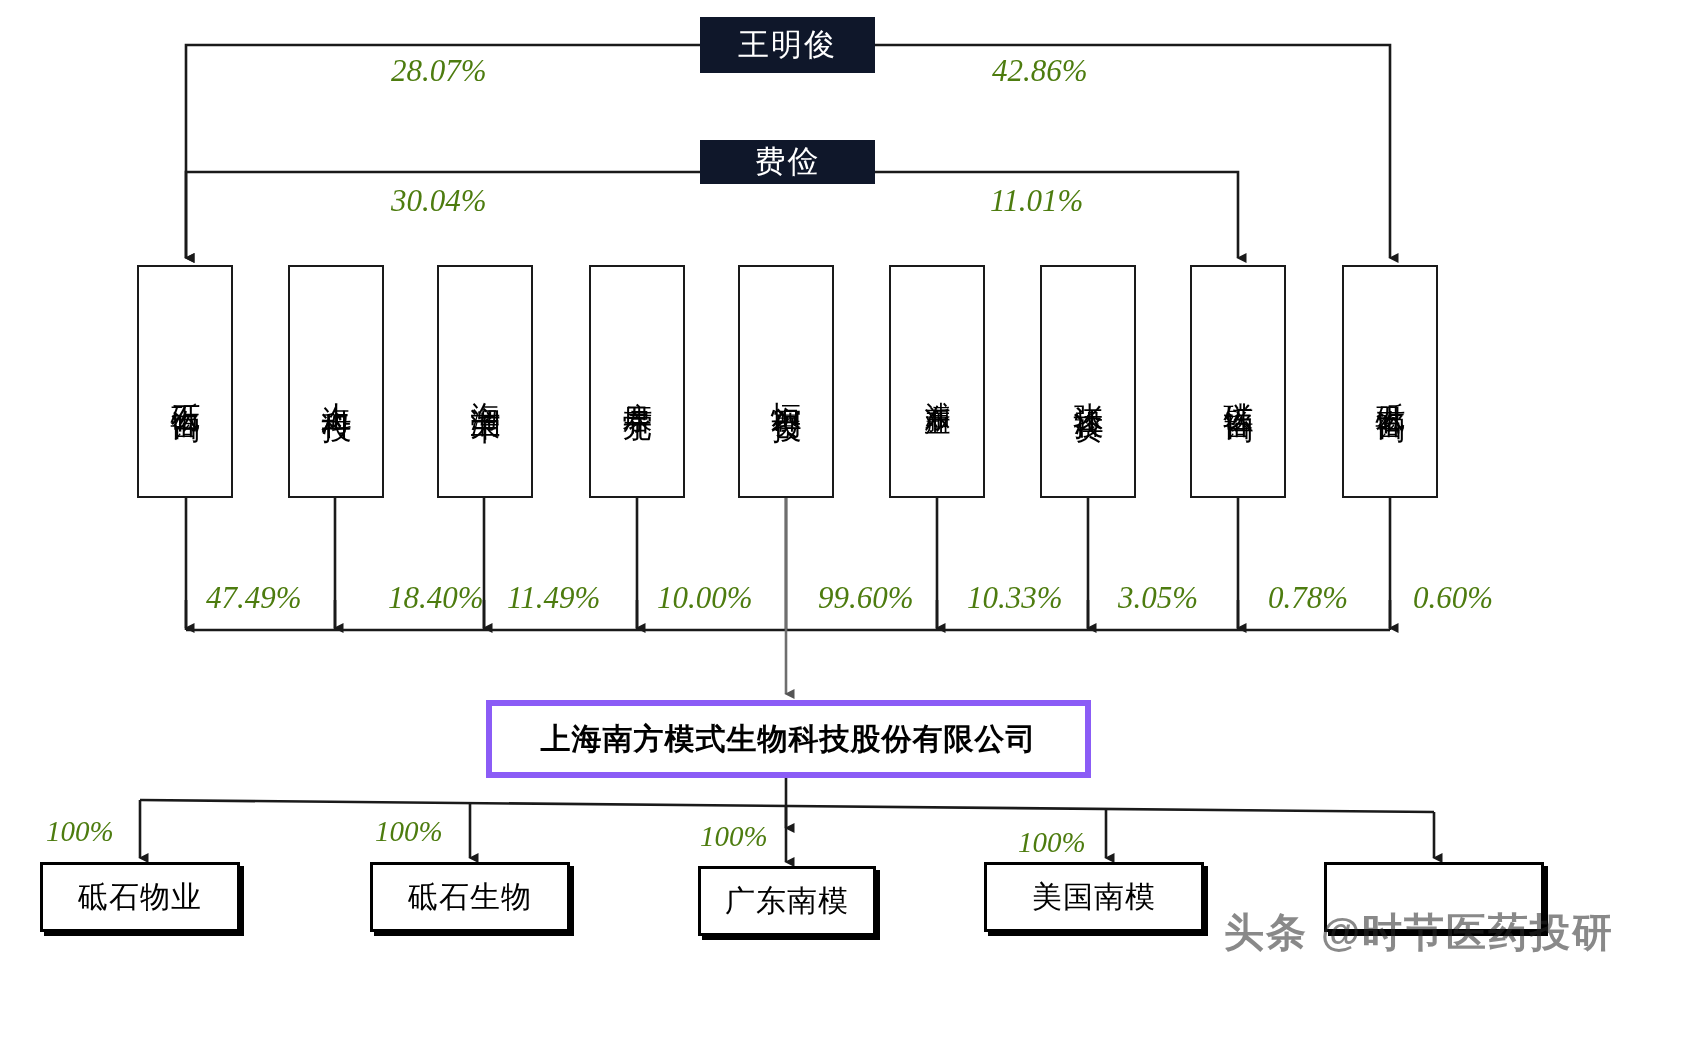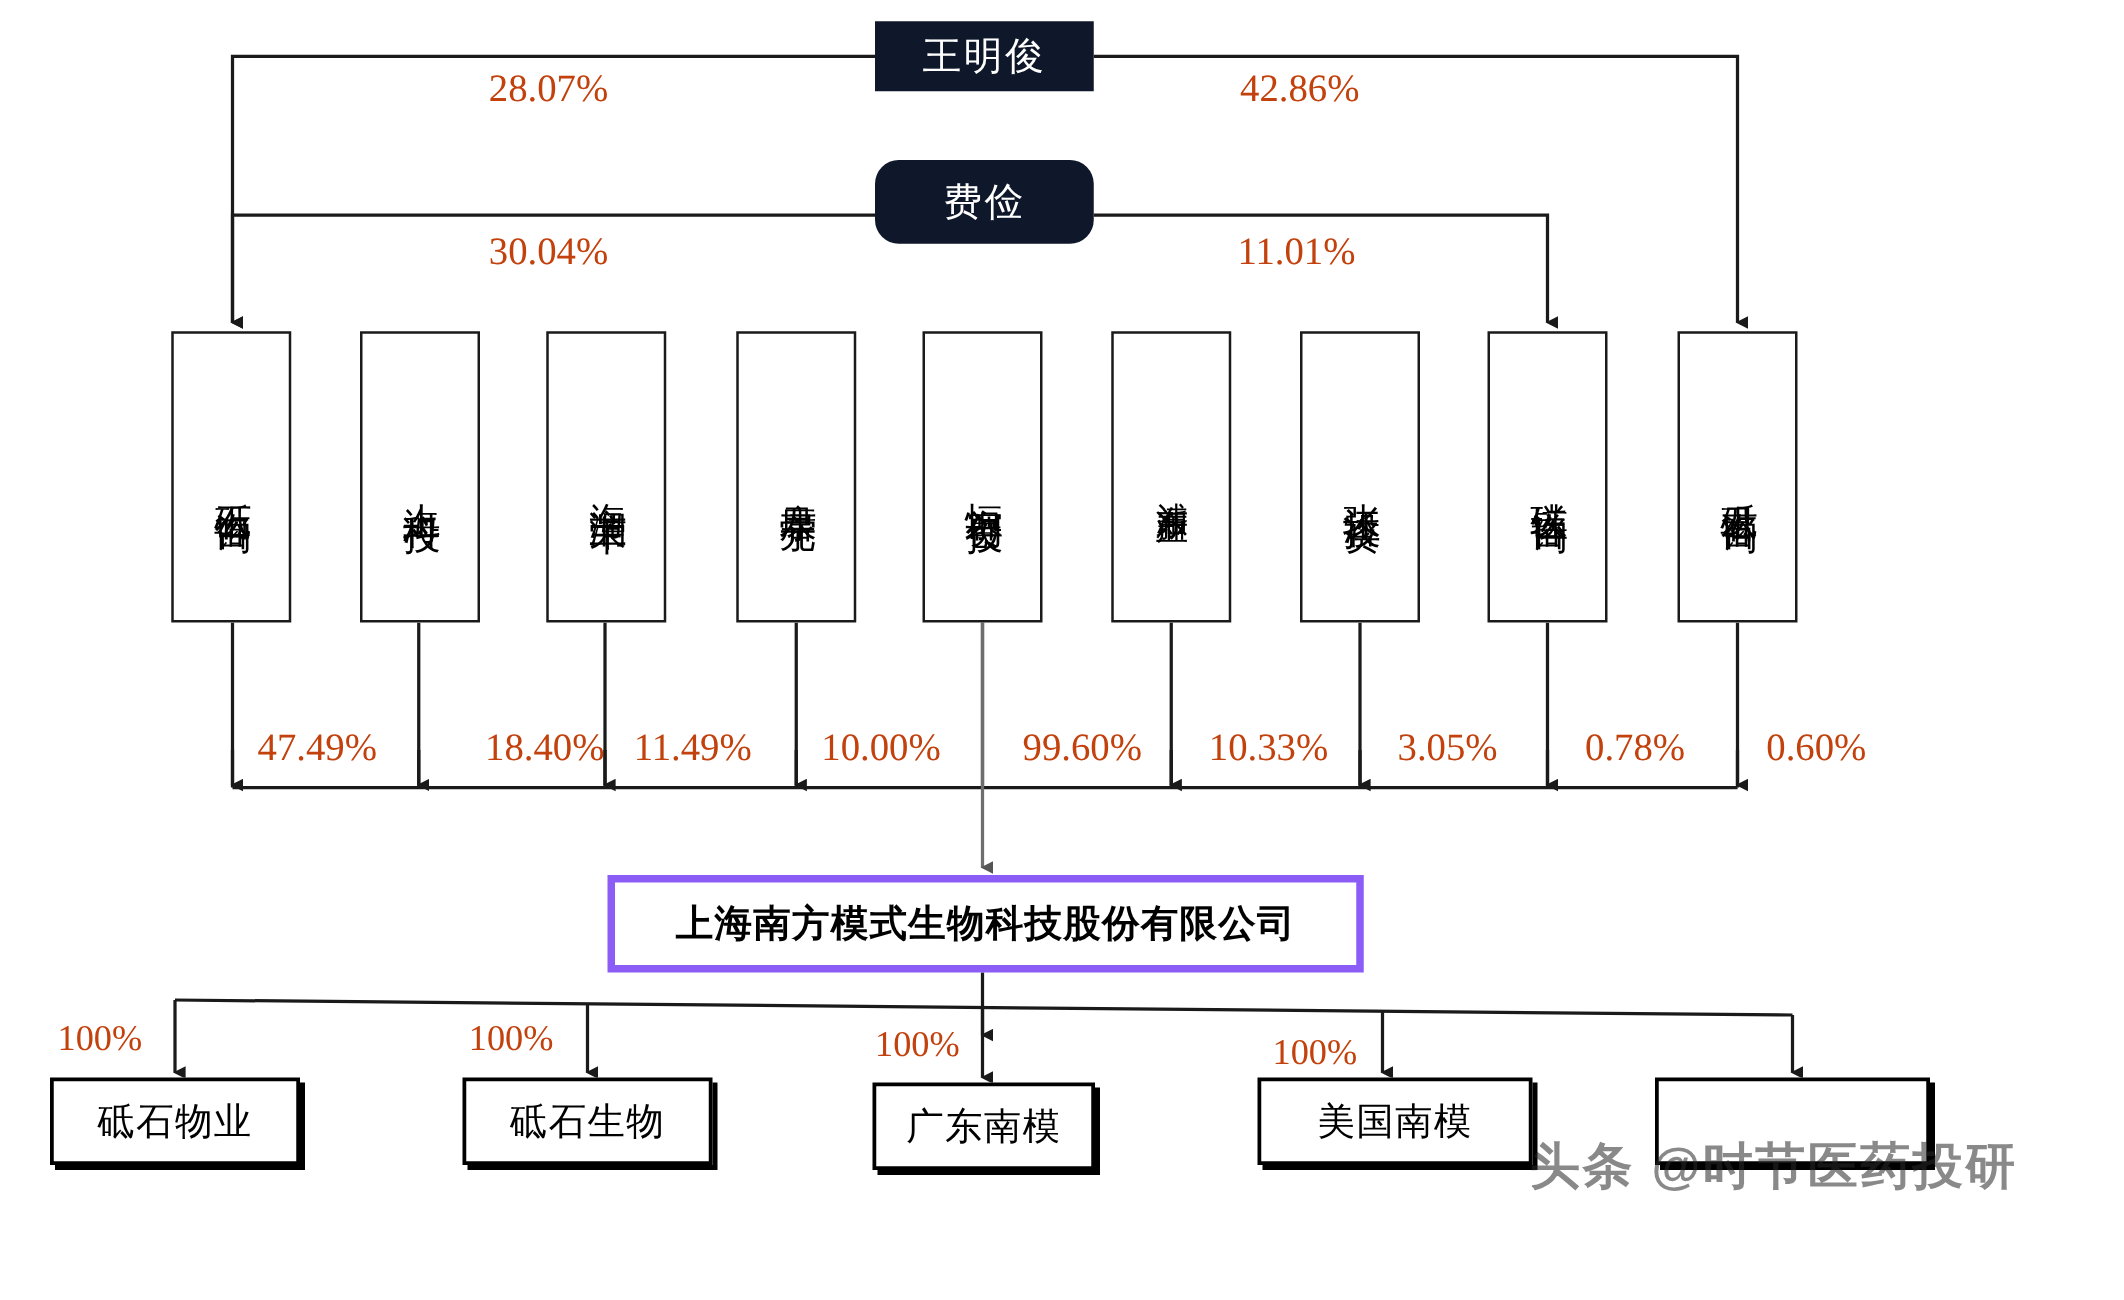--- a/index.html
+++ b/index.html
@@ -78,21 +78,22 @@
     font-family: Liberation Sans, sans-serif;
   }
   .sub.shadowed {
     box-shadow: 4px 4px 0 #000000;
   }
   .pct {
     position: absolute;
     font-size: 31px;
     font-family: "Liberation Serif", "DejaVu Serif", serif;
     white-space: nowrap;
-    color: #c2410c;
+    color: #4d7c0f;
+    font-style: italic;
   }
   .pct.small {
     font-size: 29px;
   }
   .watermark {
     position: absolute;
     font-family: "Liberation Sans", "DejaVu Sans", sans-serif;
     font-size: 40px;
     font-weight: 700;
     color: rgba(40,40,40,0.55);
@@ -161,21 +162,21 @@
       <path d="M786,806 L786,862" marker-end="url(#arw)"></path>
       <path d="M1106,809 L1106,858" marker-end="url(#arw)"></path>
       <path d="M1434,812 L1434,858" marker-end="url(#arw)"></path>
     </g>
   </svg>
 
   <div class="node person" style="left:700px; top:17px; width:175px; height:56px;">
     <span>王明俊</span>
   </div>
 
-  <div class="node person" style="left:700px; top:128px; width:175px; height:67px;border-radius:19px;">
+  <div class="node person" style="left:700px; top:140px; width:175px; height:44px;">
     <span>费俭</span>
   </div>
 
   <div class="pct" style="left:391px; top:53px;">28.07%</div>
   <div class="pct" style="left:992px; top:53px;">42.86%</div>
   <div class="pct" style="left:391px; top:183px;">30.04%</div>
   <div class="pct" style="left:990px; top:183px;">11.01%</div>
 
   <div class="node vbox" style="left:137px; top:265px; width:96px; height:233px;">
     <span>砥石咨询</span>
@@ -221,21 +222,21 @@
 
   <div class="node sub shadowed" style="left:40px; top:862px; width:200px; height:70px;">
     <span>砥石物业</span>
   </div>
   <div class="node sub shadowed" style="left:370px; top:862px; width:200px; height:70px;text-align:center;">
     <span>砥石生物</span>
   </div>
   <div class="node sub shadowed" style="left:698px; top:866px; width:178px; height:70px;">
     <span>广东南模</span>
   </div>
-  <div class="node sub shadowed" style="left:1006px; top:862px; width:220px; height:70px;">
+  <div class="node sub shadowed" style="left:984px; top:862px; width:220px; height:70px;">
     <span>美国南模</span>
   </div>
   <div class="node sub shadowed" style="left:1324px; top:862px; width:220px; height:70px;">
     <span></span>
   </div>
 
   <div class="pct small" style="left:46px; top:815px;">100%</div>
   <div class="pct small" style="left:375px; top:815px;">100%</div>
   <div class="pct small" style="left:700px; top:820px;">100%</div>
   <div class="pct small" style="left:1018px; top:826px;">100%</div>

